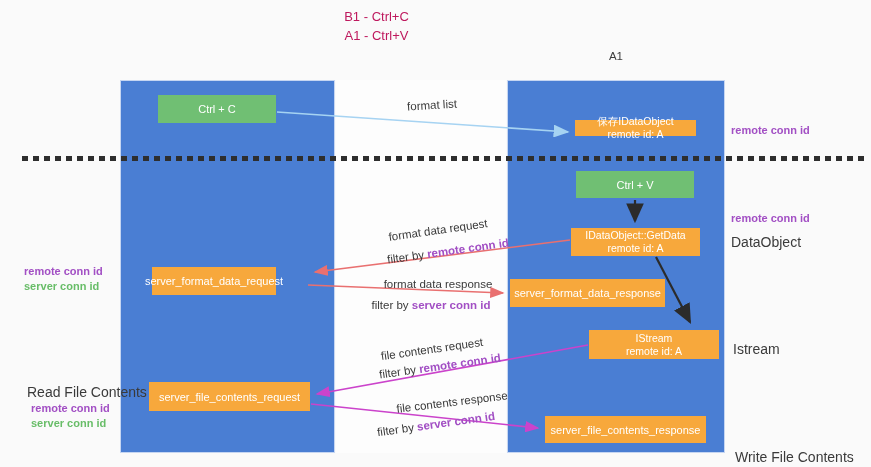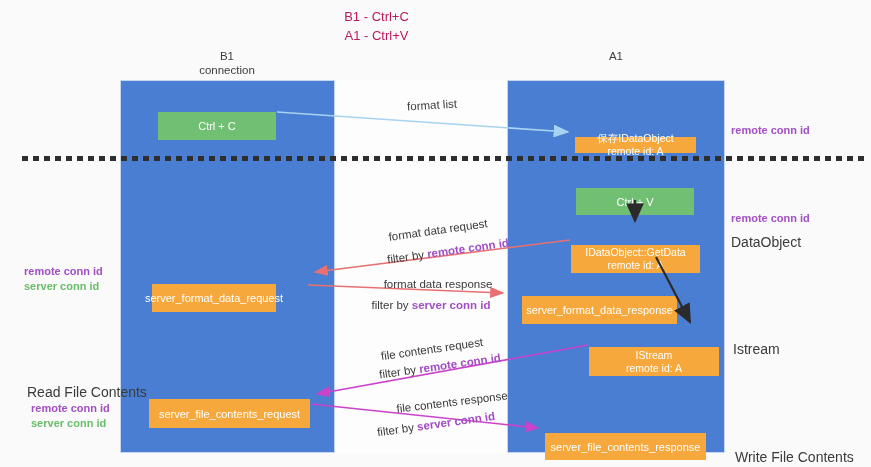--- a/index.html
+++ b/index.html
@@ -23,21 +23,21 @@
   }
   .col-left{left:120px;width:215px;}
   .col-right{left:507px;width:218px;}
   .mid-strip{position:absolute;left:336px;top:80px;width:170px;height:373px;background:#fdfdfd;}
   .divider{
     position:absolute;left:22px;top:156px;width:843px;height:5px;
     background:repeating-linear-gradient(90deg,#2e2e2e 0 6px,rgba(0,0,0,0) 6px 11px);
   }
   .box{
     position:absolute;display:flex;flex-direction:column;align-items:center;
-    justify-content:center;color:#fff;text-align:right;box-sizing:border-box;margin-top:17px;
+    justify-content:center;color:#fff;text-align:right;box-sizing:border-box;
   }
   .green{background:#70bf73;}
   .orange{background:#f7a83c;}
   .one-line{font-size:11px;}
   .two-line{font-size:10.5px;line-height:13px;}
   .alabel{
     position:absolute;font-size:11.5px;color:#3a3a3a;white-space:nowrap;
     transform-origin:center;
   }
   .center-anchor{transform:translate(-50%,-50%);}
@@ -53,24 +53,20 @@
 </head>
 <body>
 
 <div class="canvas">
 
   <div class="title">
     <div>B1 - Ctrl+C</div>
     <div>A1 - Ctrl+V</div>
   </div>
 
-  <div class="col-header hdr-left">
-    <div>B1</div>
-    <div>connection</div>
-  </div>
   <div class="col-header hdr-right">
     <div>A1</div>
   </div>
 
   <div class="mid-strip"></div>
 
   <div class="column col-left">
     <div class="box green one-line" style="left:37px;top:14px;width:118px;height:28px;">
       <span>Ctrl + C</span>
     </div>
@@ -87,21 +83,21 @@
       <span>保存IDataObject</span>
       <span>remote id: A</span>
     </div>
     <div class="box green one-line" style="left:68px;top:90px;width:118px;height:27px;">
       <span>Ctrl + V</span>
     </div>
     <div class="box orange two-line" style="left:63px;top:147px;width:129px;height:28px;">
       <span>IDataObject::GetData</span>
       <span>remote id: A</span>
     </div>
-    <div class="box orange one-line" style="left:14px;top:198px;width:155px;height:28px;">
+    <div class="box orange one-line" style="left:2px;top:198px;width:155px;height:28px;">
       <span>server_format_data_response</span>
     </div>
     <div class="box orange two-line" style="left:81px;top:249px;width:130px;height:29px;">
       <span>IStream</span>
       <span>remote id: A</span>
     </div>
     <div class="box orange one-line" style="left:37px;top:335px;width:161px;height:27px;">
       <span>server_file_contents_response</span>
     </div>
   </div>

